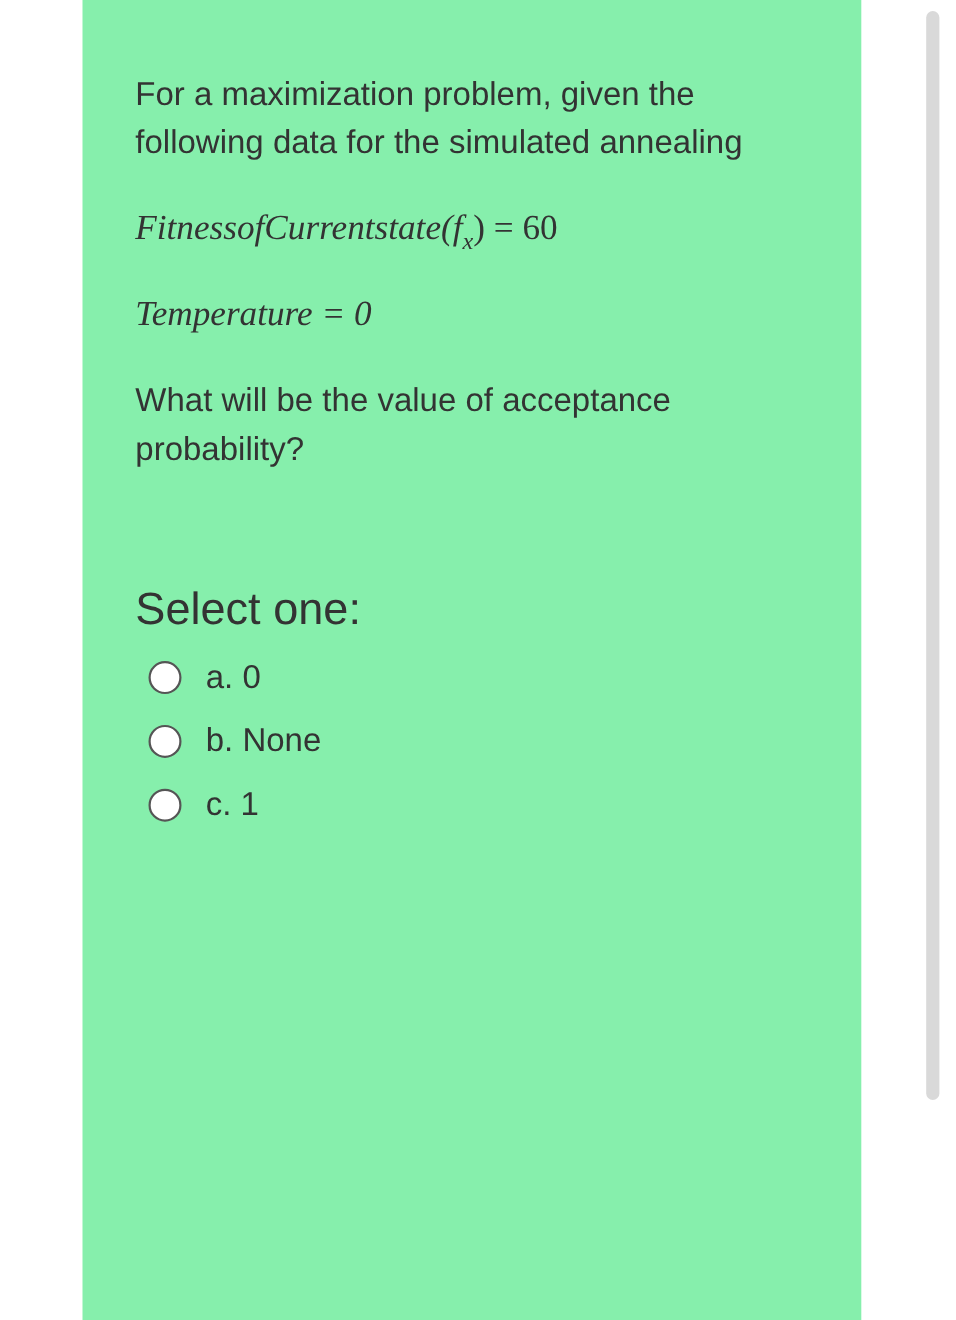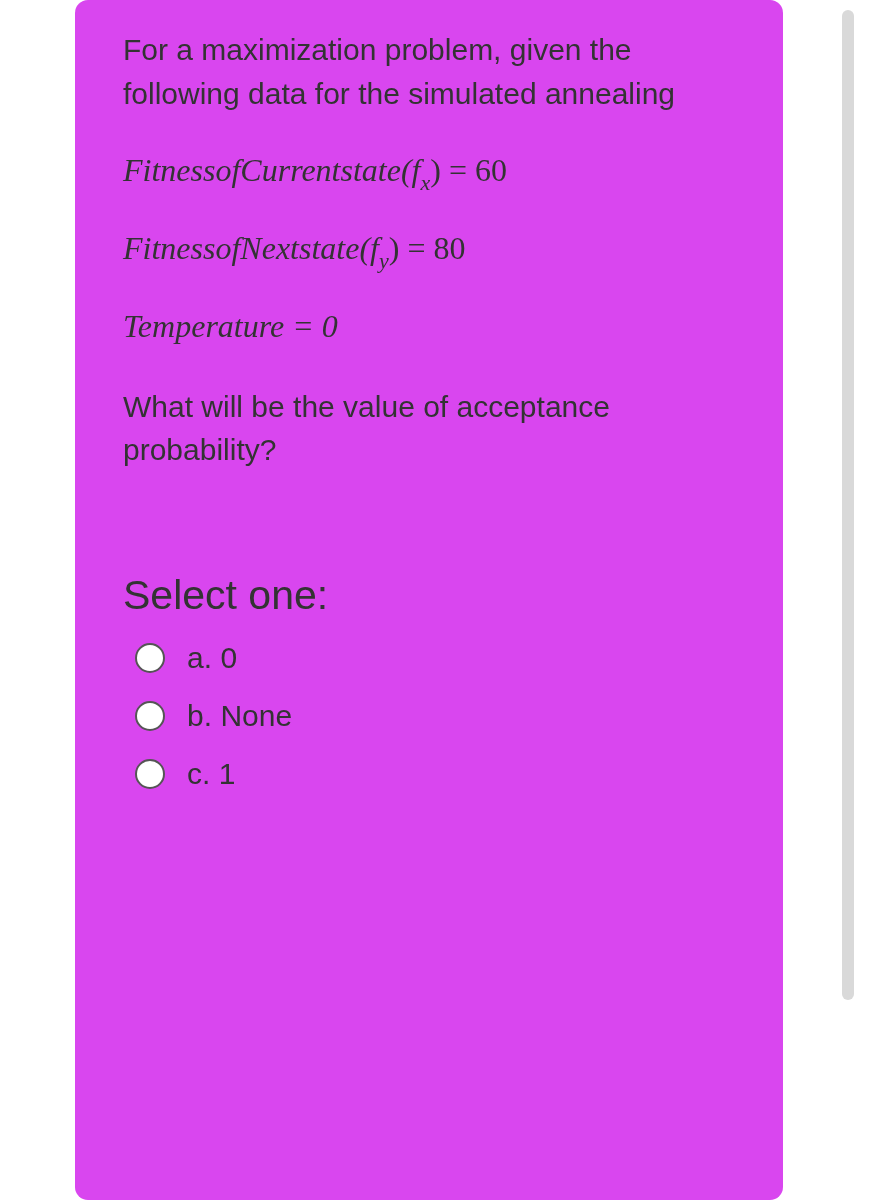--- a/index.html
+++ b/index.html
@@ -17,26 +17,25 @@
     display: flex;
   }
   .main-col {
     width: 828px;
     height: 100%;
     padding: 0 45px 0 75px;
     display: flex;
     flex-direction: column;
   }
   .question-card {
-    background: #d946ef;
+    background: #86efac;
     width: 100%;
     flex: 1;
-    padding: 28px 48px 30px 48px;
+    padding: 64px 48px 30px 48px;
     color: #333;
-    border-radius: 13px;
   }
   .prompt {
     font-size: 30px;
     line-height: 1.45;
     font-weight: 400;
     margin-bottom: 36px;
   }
   .equations {
     text-align: left;
     font-family: "Times New Roman", Times, serif;
@@ -106,23 +105,20 @@
   <div class="main-col">
     <div class="question-card">
 
       <div class="prompt">For a maximization problem, given the following data for the simulated annealing</div>
 
       <div class="equations">
         <div class="eq-row">
           <span>FitnessofCurrentstate(f</span><span class="sub">x</span><span class="rom">) = 60</span>
         </div>
         <div class="eq-row">
-          <span>FitnessofNextstate(f</span><span class="sub">y</span><span class="rom">) = 80</span>
-        </div>
-        <div class="eq-row">
           <span class="rom" style="font-style:italic;">Temperature = 0</span>
         </div>
       </div>
 
       <div class="question2">What will be the value of acceptance probability?</div>
 
       <div class="select-one">Select one:</div>
 
       <div class="options">
         <div class="opt-row">

